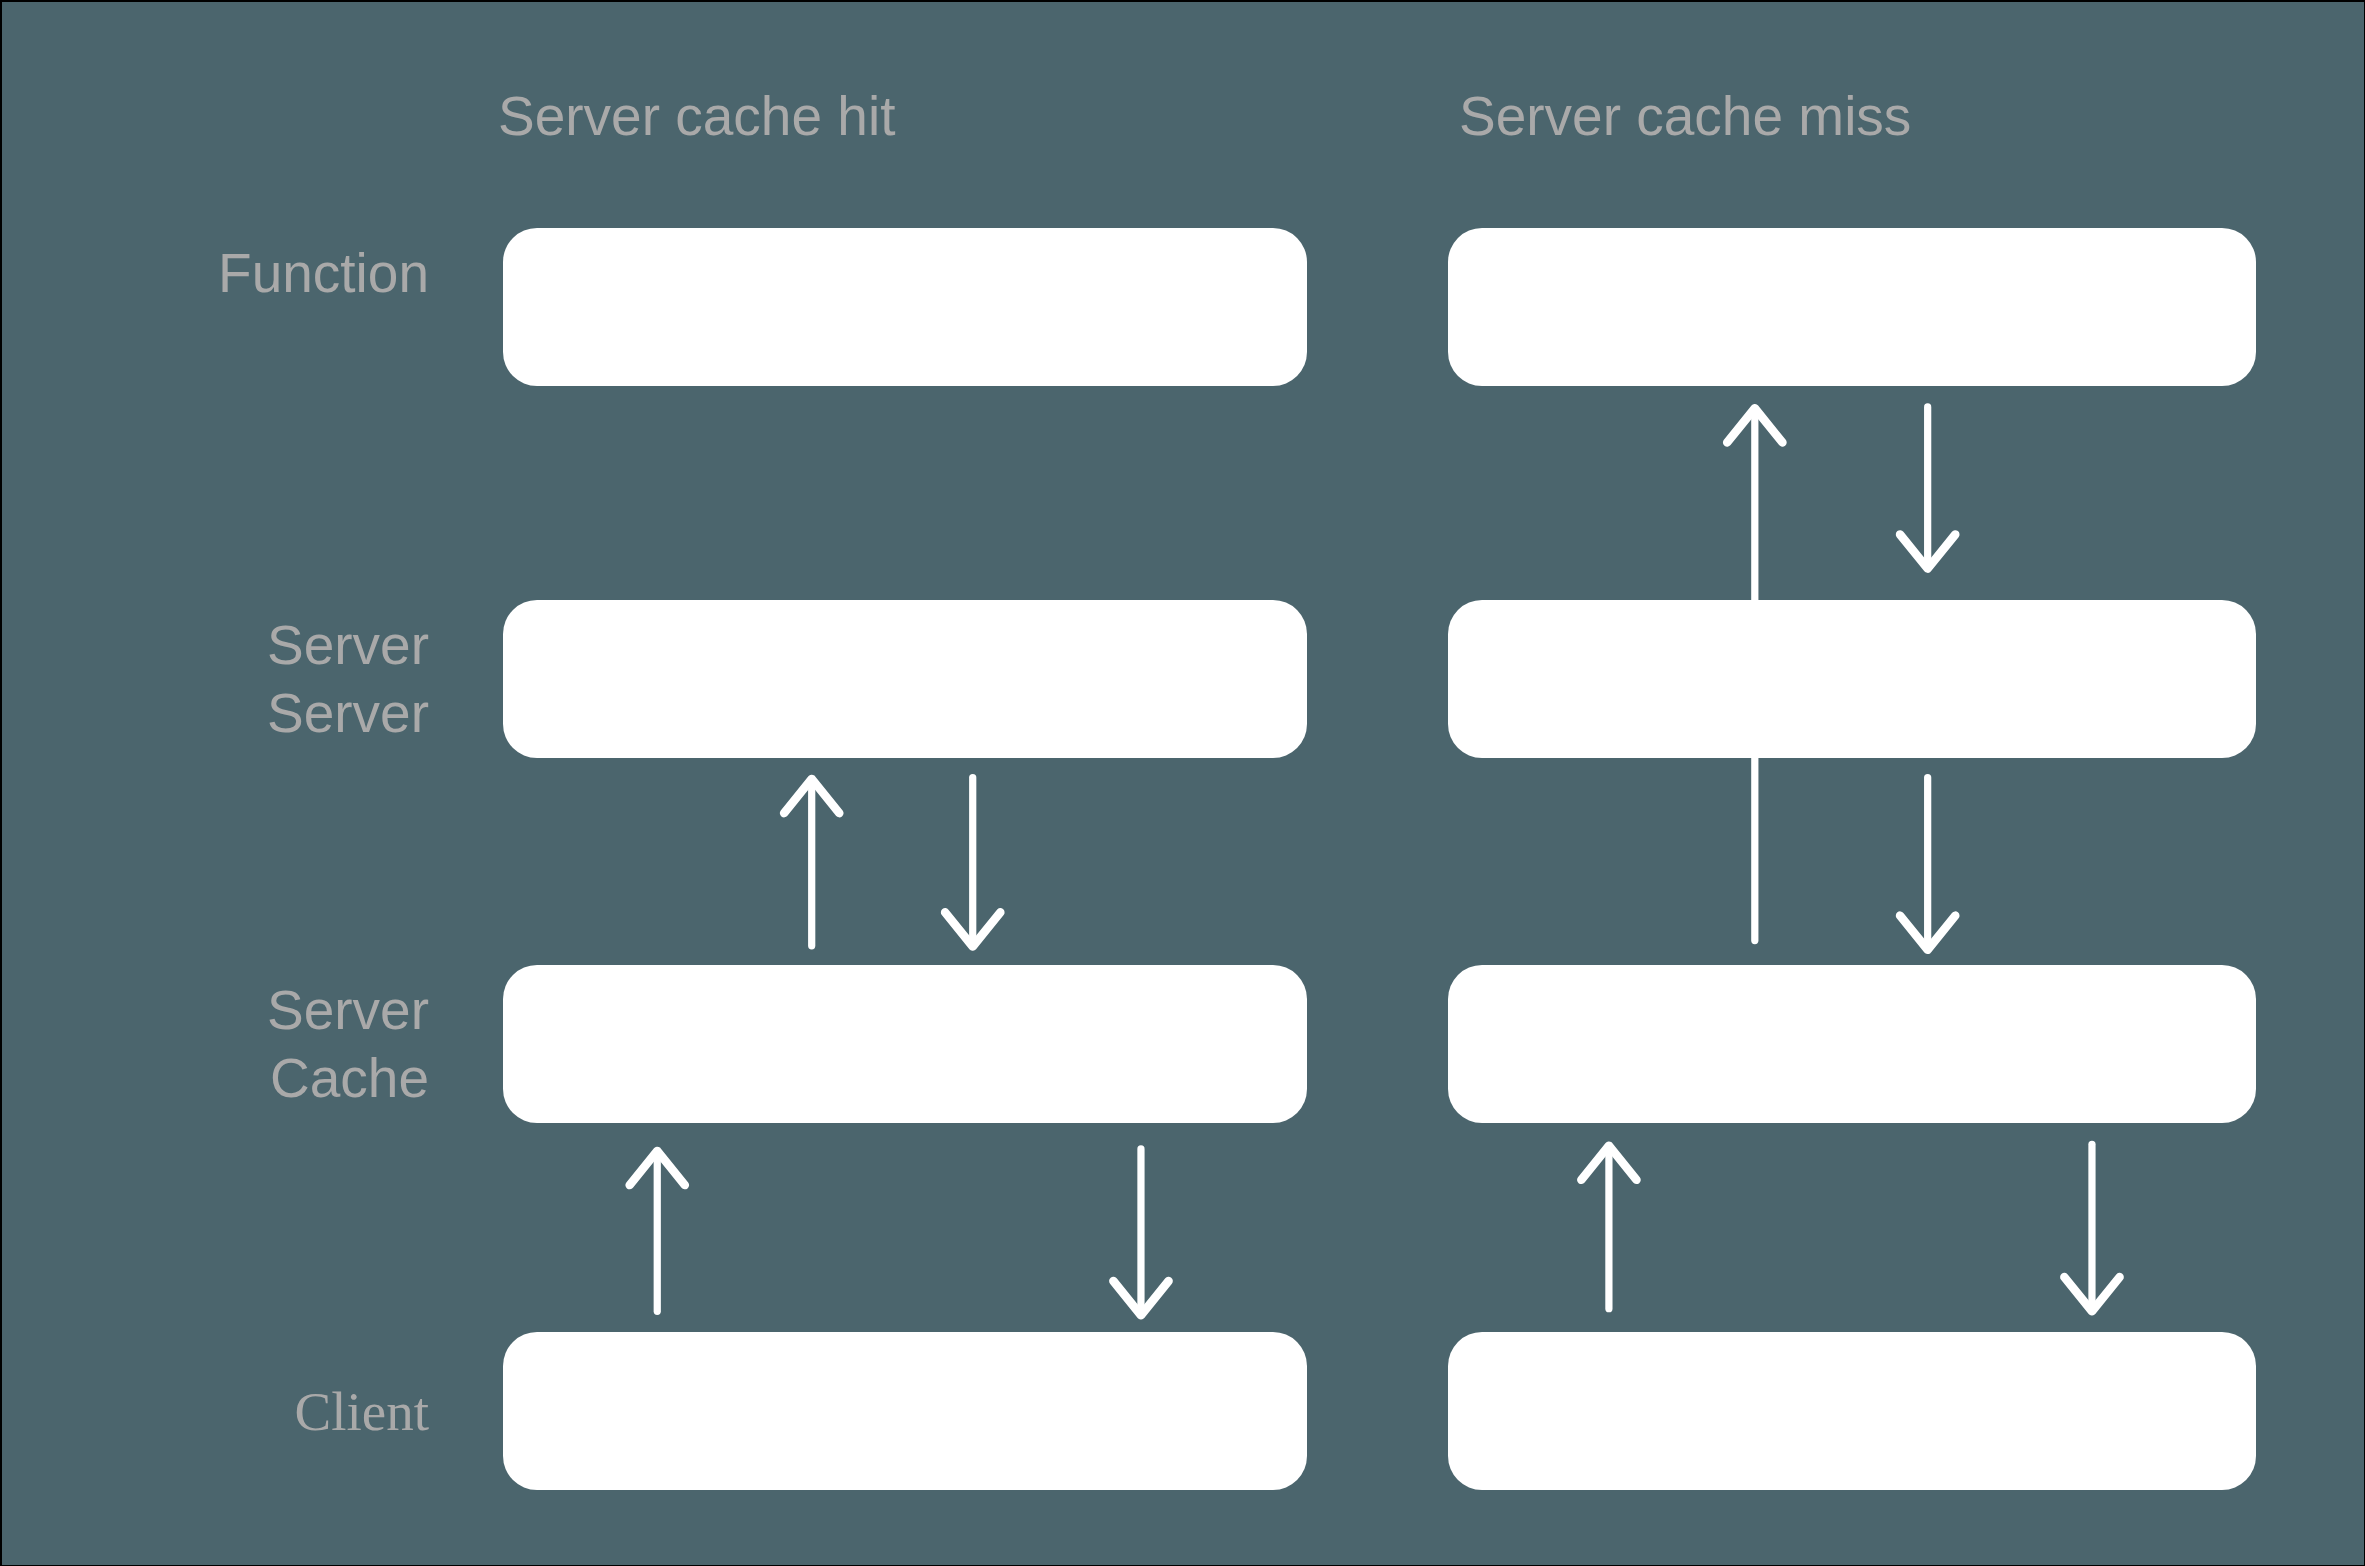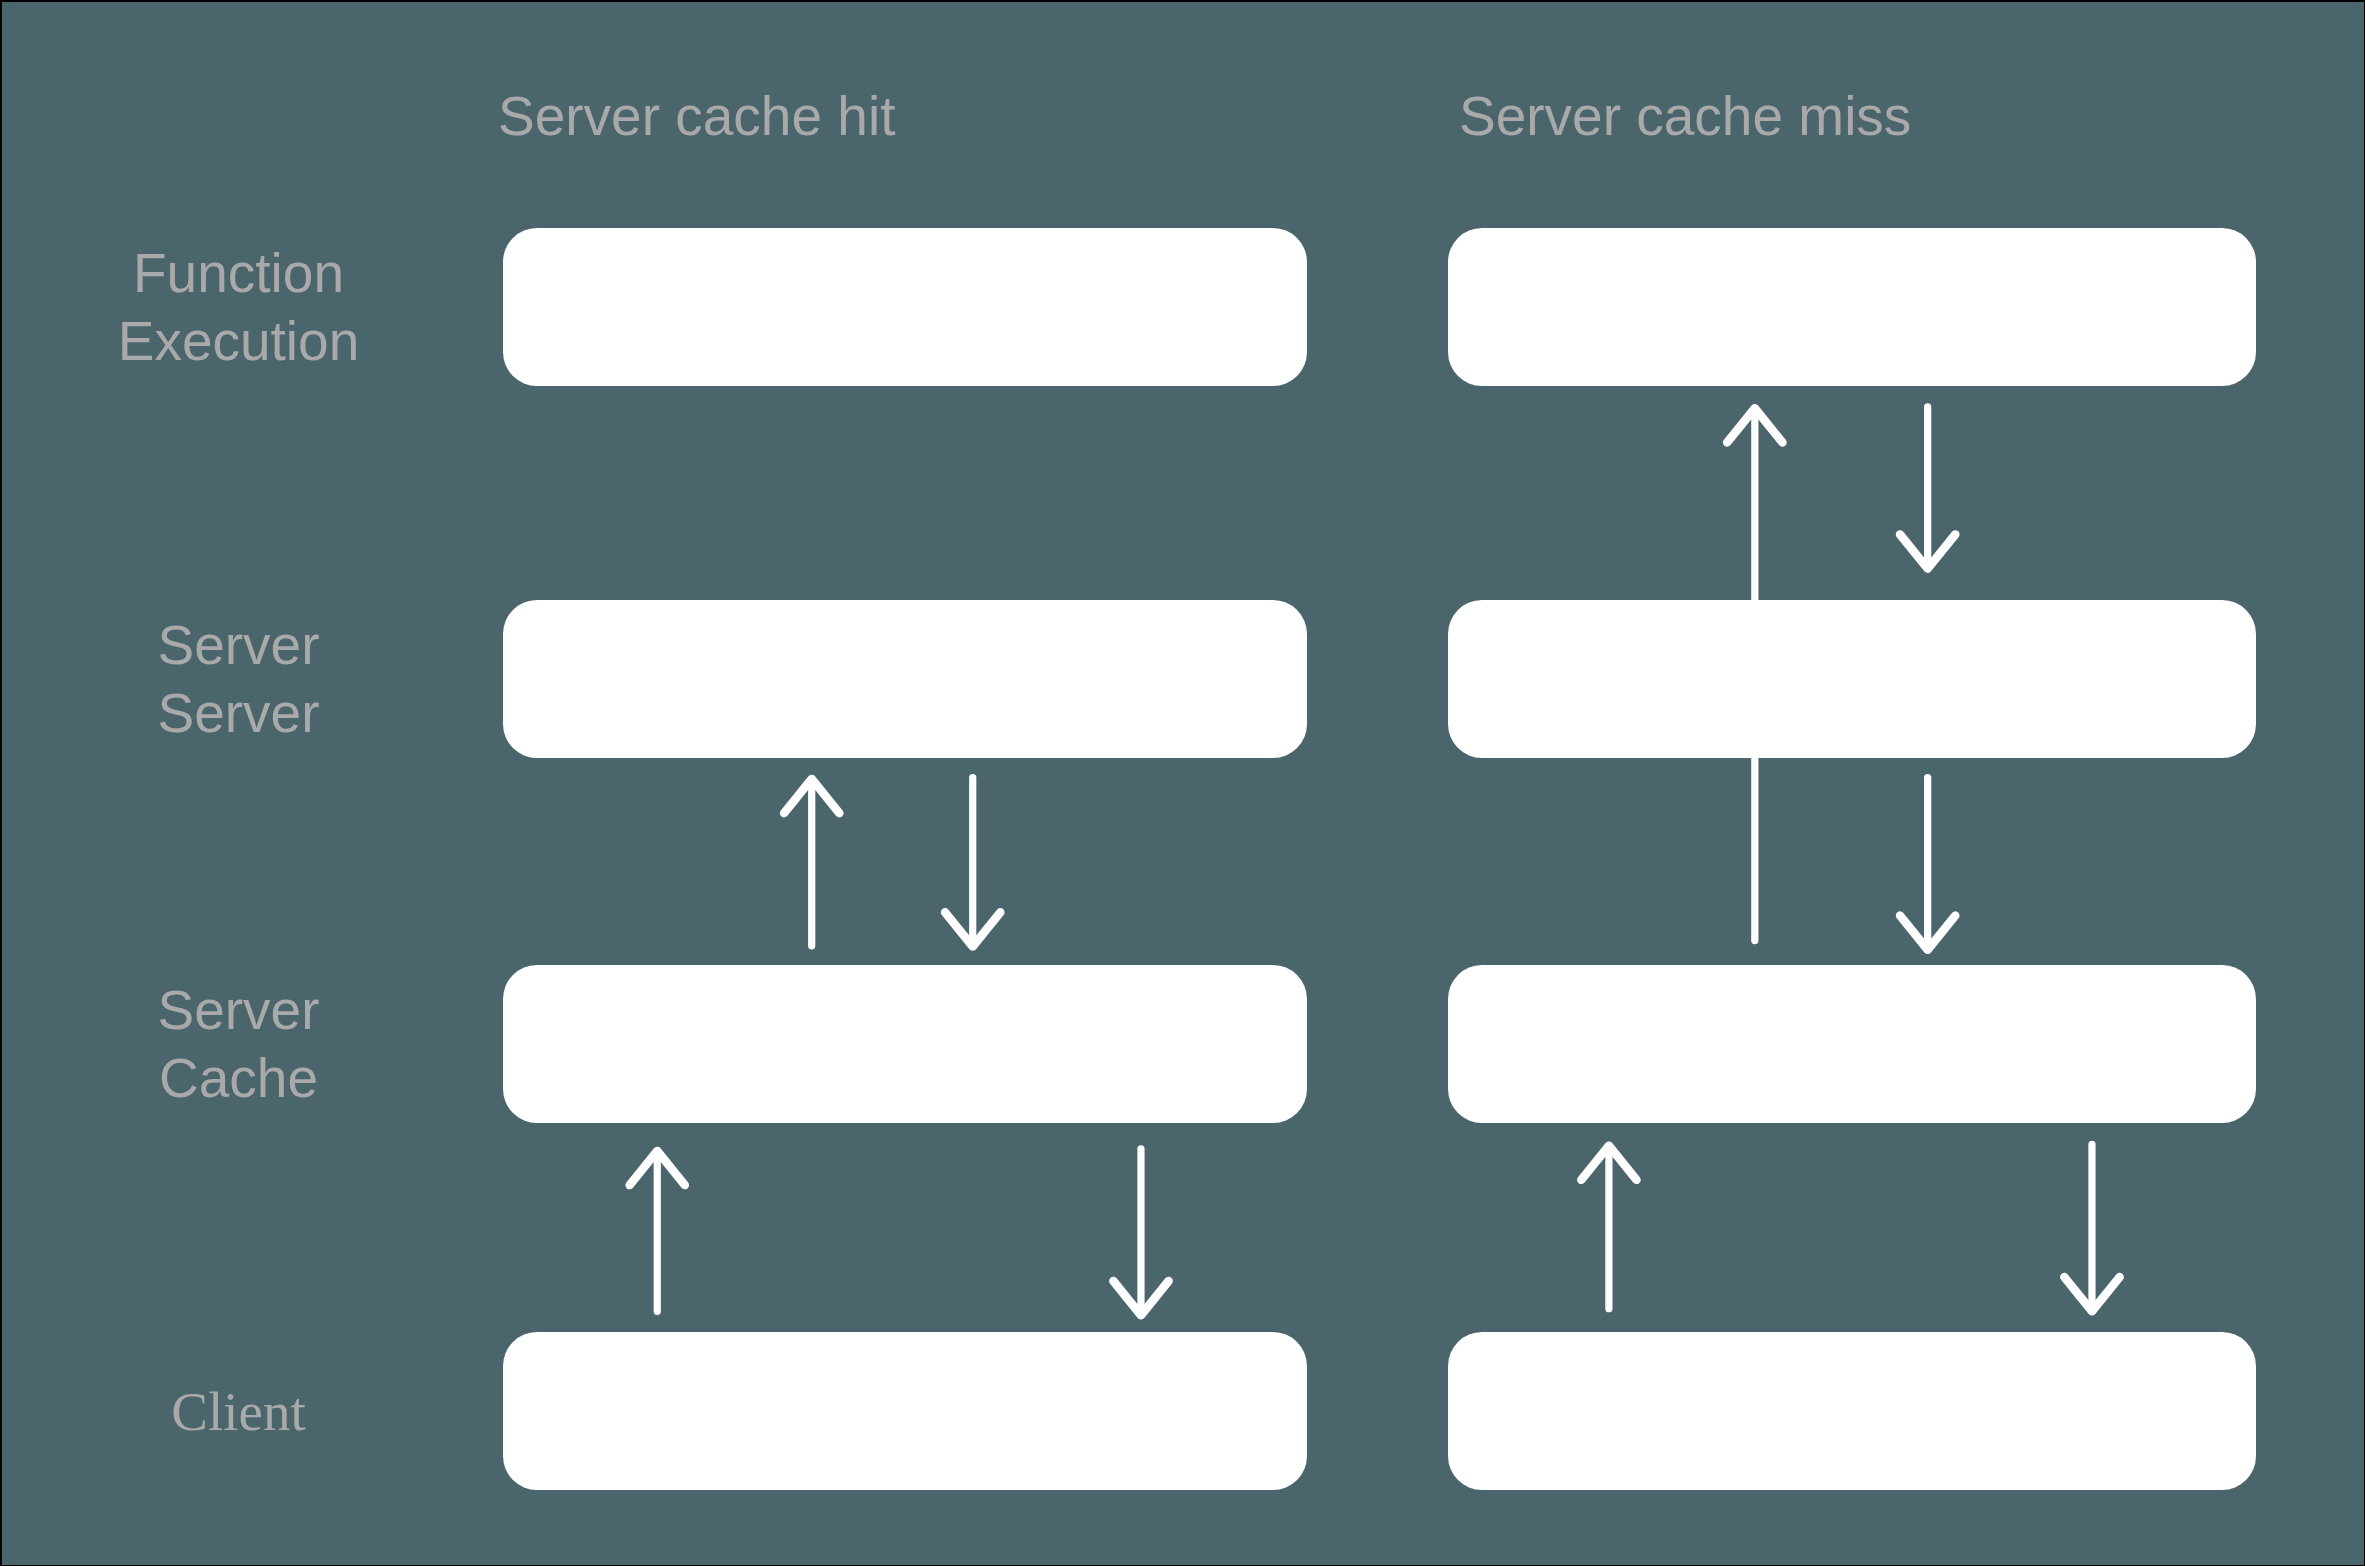--- a/index.html
+++ b/index.html
@@ -30,21 +30,21 @@
     color: var(--text);
     white-space: nowrap;
   }
   .col-header.left  { left: 496px; }
   .col-header.right { left: 1457px; }
 
   .row-label {
     position: absolute;
     left: 46px;
     width: 381px;
-    text-align: center;
+    text-align: right;
     font-size: 55px;
     color: var(--text);
   }
   .row-label span { display: block; line-height: 68px; }
   .row-label.r0 { top: 237px; }
   .row-label.r1 { top: 609px; }
   .row-label.r2 { top: 974px; }
   .row-label.r3 { top: 1376px; font-family: Liberation Serif, serif; }
 
   .box {
@@ -84,21 +84,20 @@
 </head>
 <body>
 
 <div class="canvas">
 
   <div class="col-header left">Server cache hit</div>
   <div class="col-header right">Server cache miss</div>
 
   <div class="row-label r0">
     <span>Function</span>
-    <span>Execution</span>
   </div>
   <div class="row-label r1">
     <span>Server</span>
     <span>Server</span>
   </div>
   <div class="row-label r2">
     <span>Server</span>
     <span>Cache</span>
   </div>
   <div class="row-label r3">

